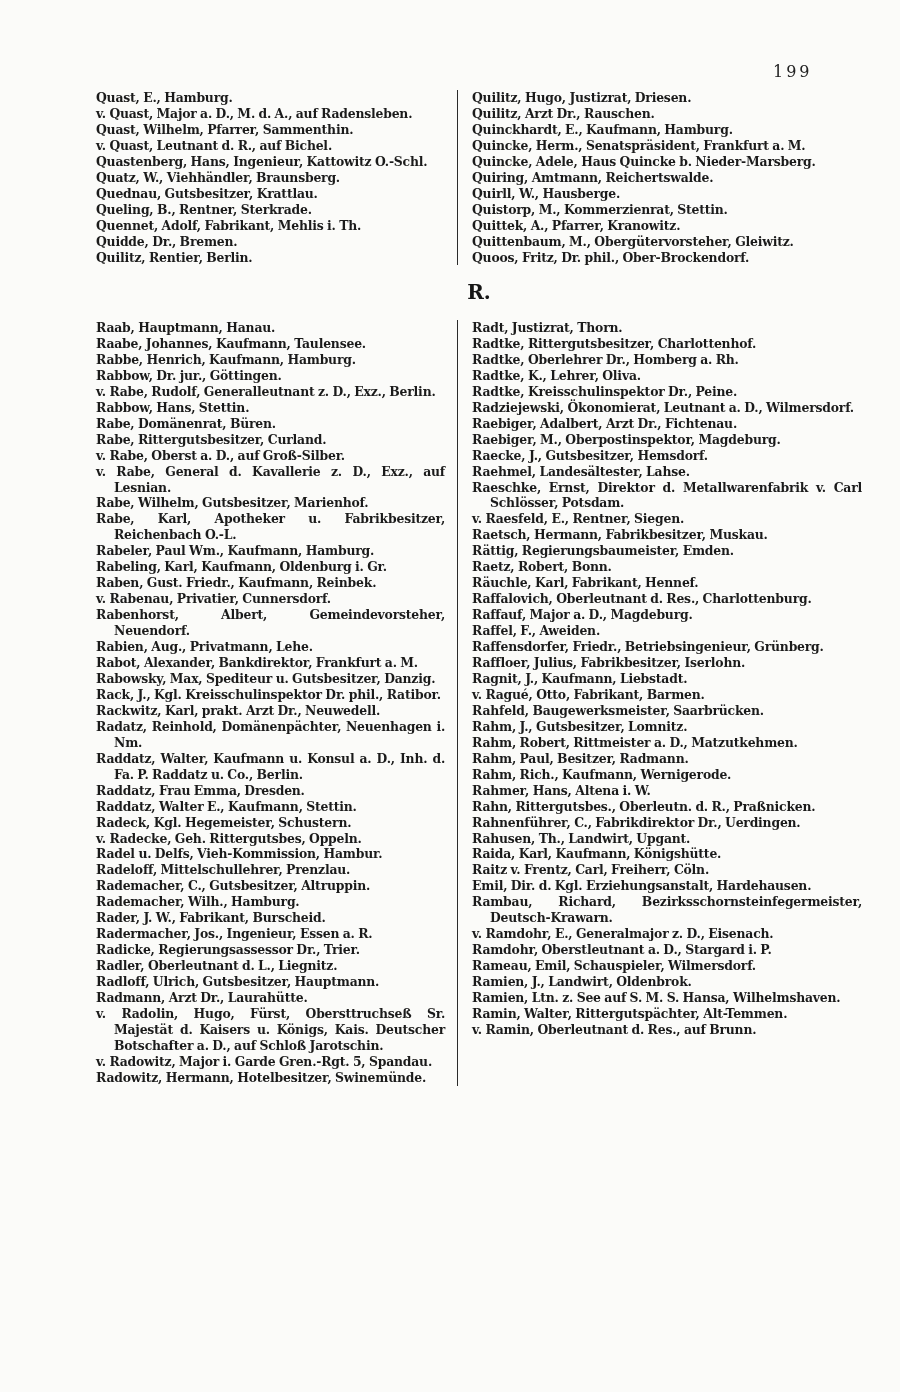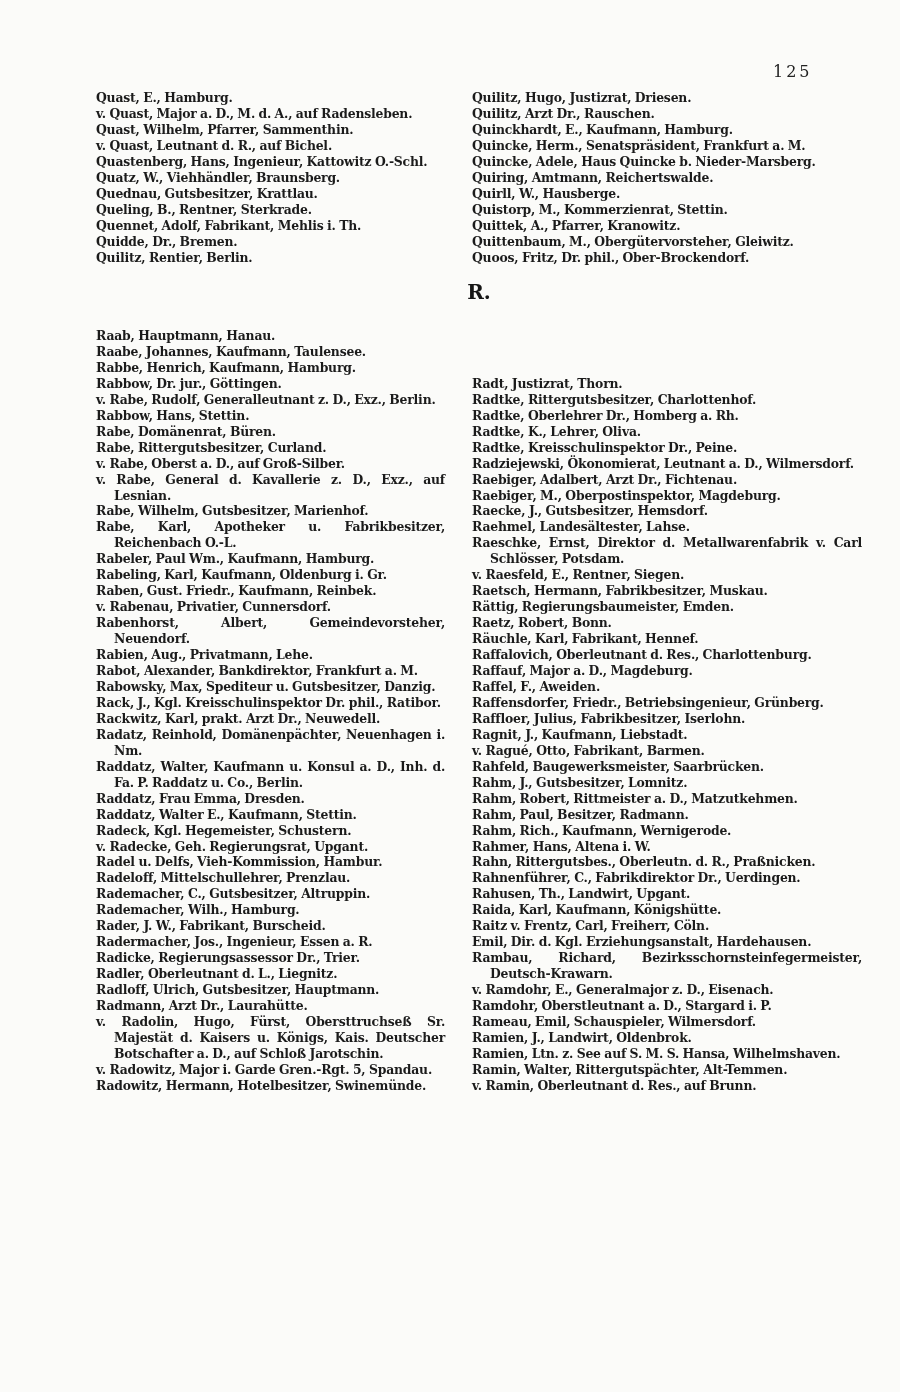--- a/index.html
+++ b/index.html
@@ -22,22 +22,22 @@
     letter-spacing: 3px;
     color: #222;
   }
   .two-col {
     position: absolute;
     left: 96px;
     width: 766px;
     display: flex;
     align-items: stretch;
   }
-  .two-col.qu { top: 90px; align-items: flex-end; }
-  .two-col.r  { top: 328px; align-items: flex-end; }
+  .two-col.qu { top: 90px; }
+  .two-col.r  { top: 320px; }
   .col { box-sizing: border-box; }
   .col.left  { width: 361px; padding-right: 12px; }
   .divider   { flex: 0 0 1px; width: 1px; background: #2b2b2b; }
   .col.right { width: 404px; padding-left: 14px; }
   .entry {
     font-size: 12.4px;
     line-height: 15.95px;
     font-weight: bold;
     text-align: justify;
     padding-left: 18px;
@@ -55,21 +55,21 @@
     font-size: 20px;
     font-weight: bold;
     color: #161616;
   }
 </style>
 </head>
 <body>
 
 <div class="page">
 
-  <div class="page-number">125</div>
+  <div class="page-number">199</div>
 
   <section class="two-col qu">
     <div class="col left">
         <div class="entry">Quast, E., Hamburg.</div>
         <div class="entry">v. Quast, Major a. D., M. d. A., auf Radensleben.</div>
         <div class="entry">Quast, Wilhelm, Pfarrer, Sammenthin.</div>
         <div class="entry">v. Quast, Leutnant d. R., auf Bichel.</div>
         <div class="entry">Quastenberg, Hans, Ingenieur, Kattowitz O.-Schl.</div>
         <div class="entry">Quatz, W., Viehhändler, Braunsberg.</div>
         <div class="entry">Quednau, Gutsbesitzer, Krattlau.</div>
@@ -118,21 +118,21 @@
         <div class="entry">Rabien, Aug., Privatmann, Lehe.</div>
         <div class="entry">Rabot, Alexander, Bankdirektor, Frankfurt a. M.</div>
         <div class="entry">Rabowsky, Max, Spediteur u. Gutsbesitzer, Danzig.</div>
         <div class="entry">Rack, J., Kgl. Kreisschulinspektor Dr. phil., Ratibor.</div>
         <div class="entry">Rackwitz, Karl, prakt. Arzt Dr., Neuwedell.</div>
         <div class="entry">Radatz, Reinhold, Domänenpächter, Neuenhagen i. Nm.</div>
         <div class="entry">Raddatz, Walter, Kaufmann u. Konsul a. D., Inh. d. Fa. P. Raddatz u. Co., Berlin.</div>
         <div class="entry">Raddatz, Frau Emma, Dresden.</div>
         <div class="entry">Raddatz, Walter E., Kaufmann, Stettin.</div>
         <div class="entry">Radeck, Kgl. Hegemeister, Schustern.</div>
-        <div class="entry">v. Radecke, Geh. Regierungsrat, Upgant.</div>
+        <div class="entry">v. Radecke, Geh. Rittergutsbes, Oppeln.</div>
         <div class="entry">Radel u. Delfs, Vieh-Kommission, Hambur.</div>
         <div class="entry">Radeloff, Mittelschullehrer, Prenzlau.</div>
         <div class="entry">Rademacher, C., Gutsbesitzer, Altruppin.</div>
         <div class="entry">Rademacher, Wilh., Hamburg.</div>
         <div class="entry">Rader, J. W., Fabrikant, Burscheid.</div>
         <div class="entry">Radermacher, Jos., Ingenieur, Essen a. R.</div>
         <div class="entry">Radicke, Regierungsassessor Dr., Trier.</div>
         <div class="entry">Radler, Oberleutnant d. L., Liegnitz.</div>
         <div class="entry">Radloff, Ulrich, Gutsbesitzer, Hauptmann.</div>
         <div class="entry">Radmann, Arzt Dr., Laurahütte.</div>

